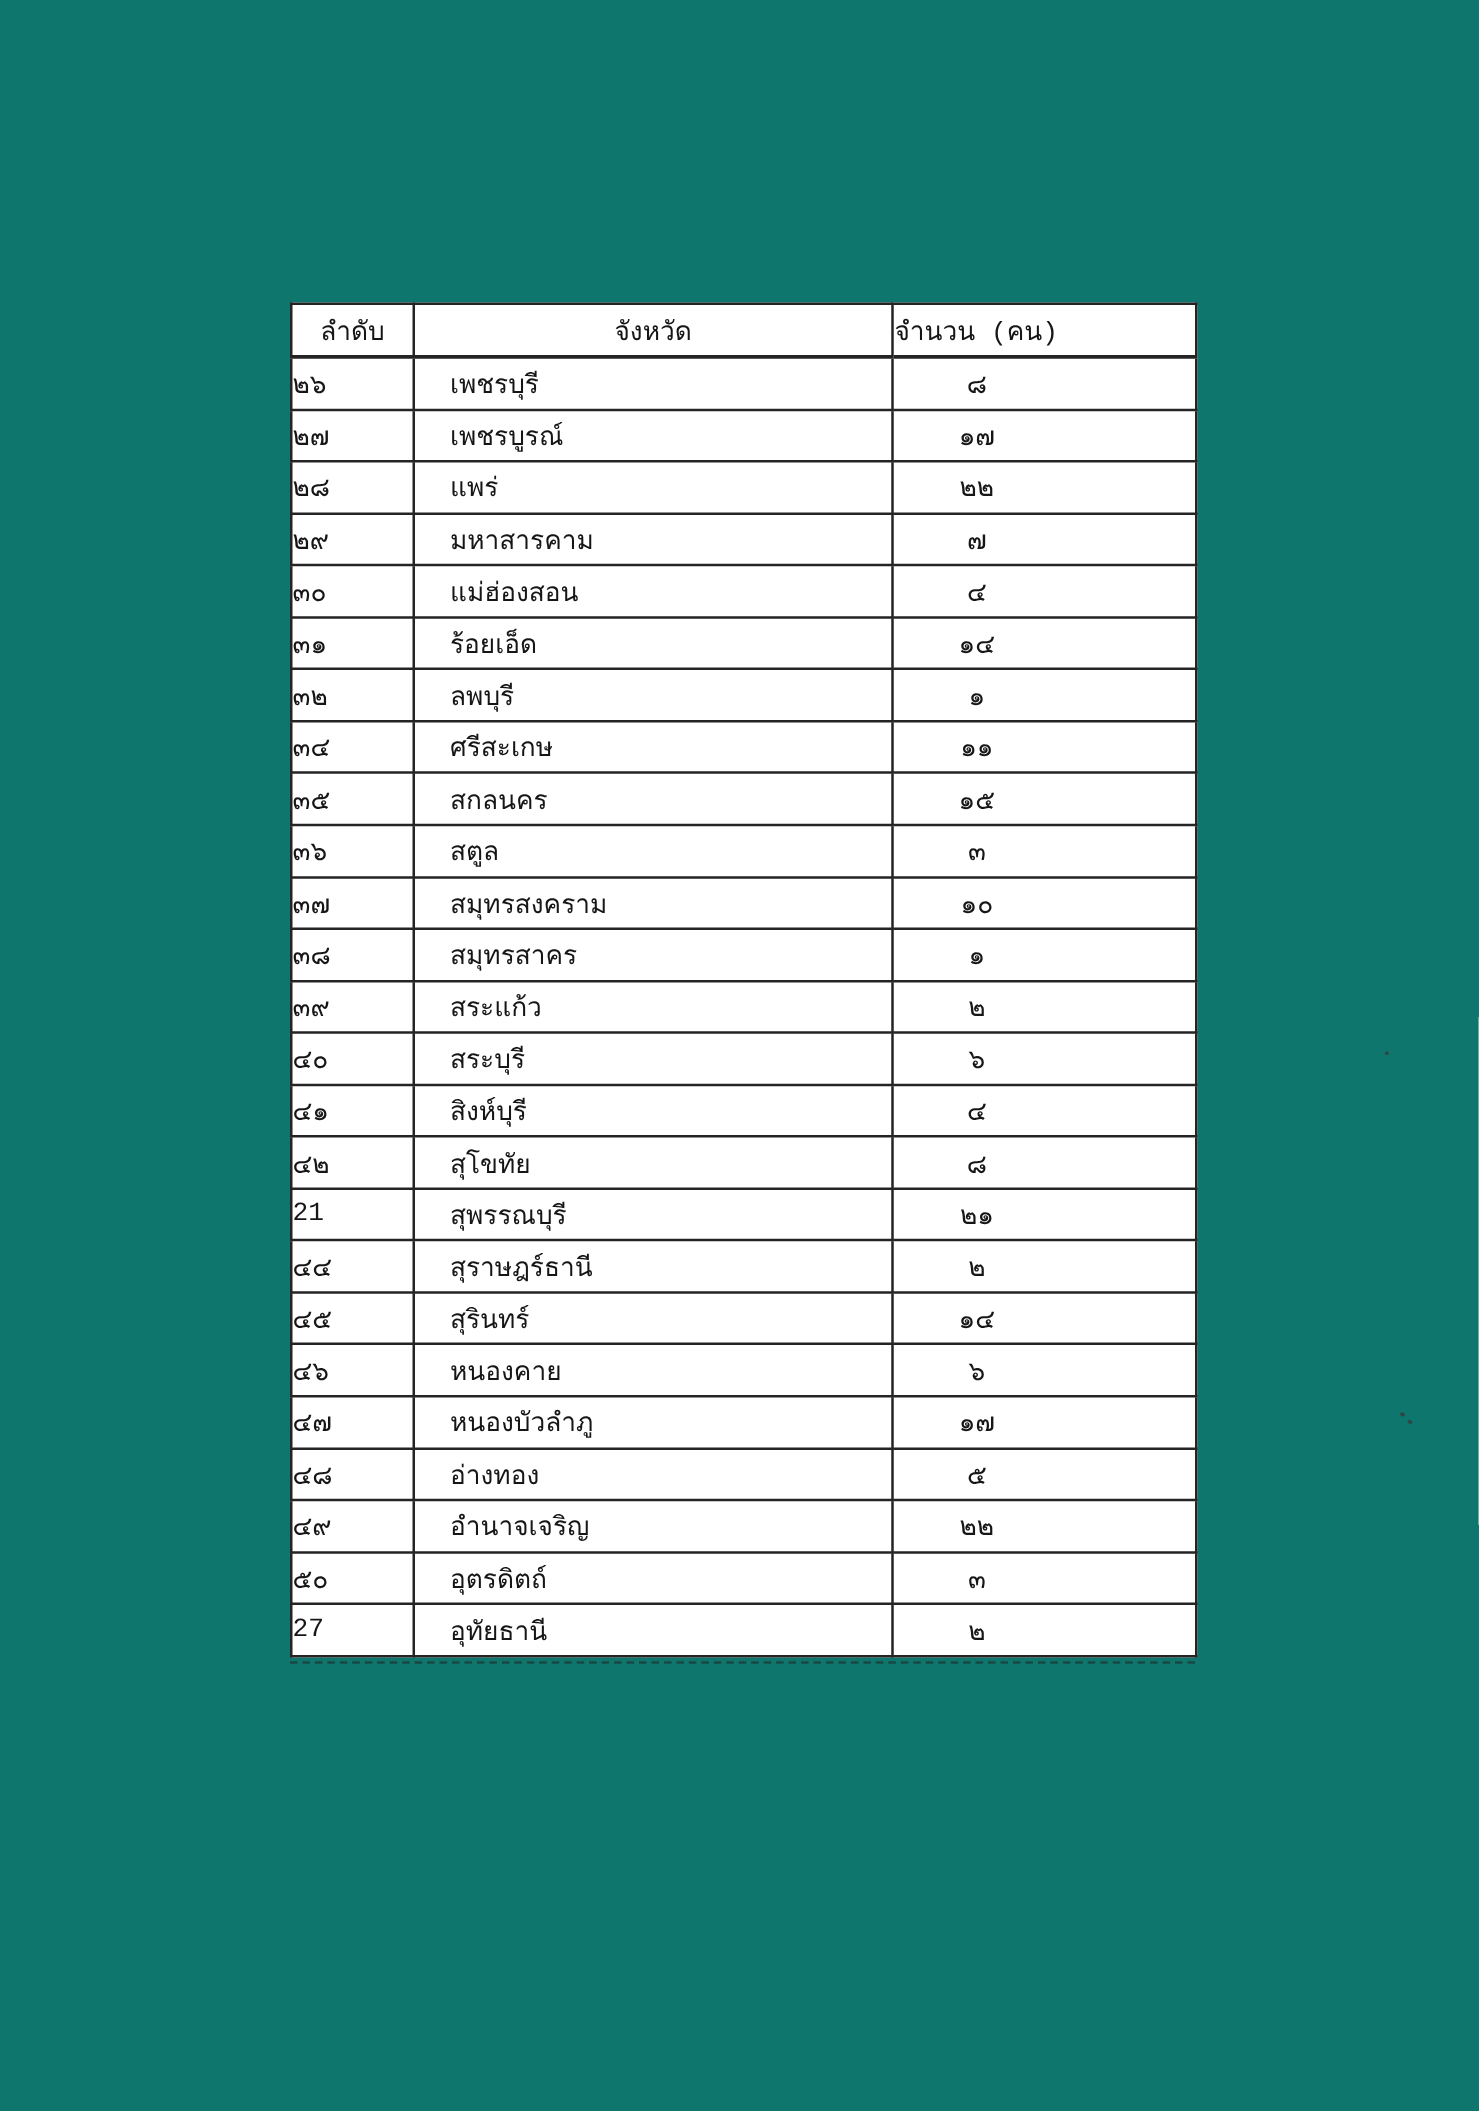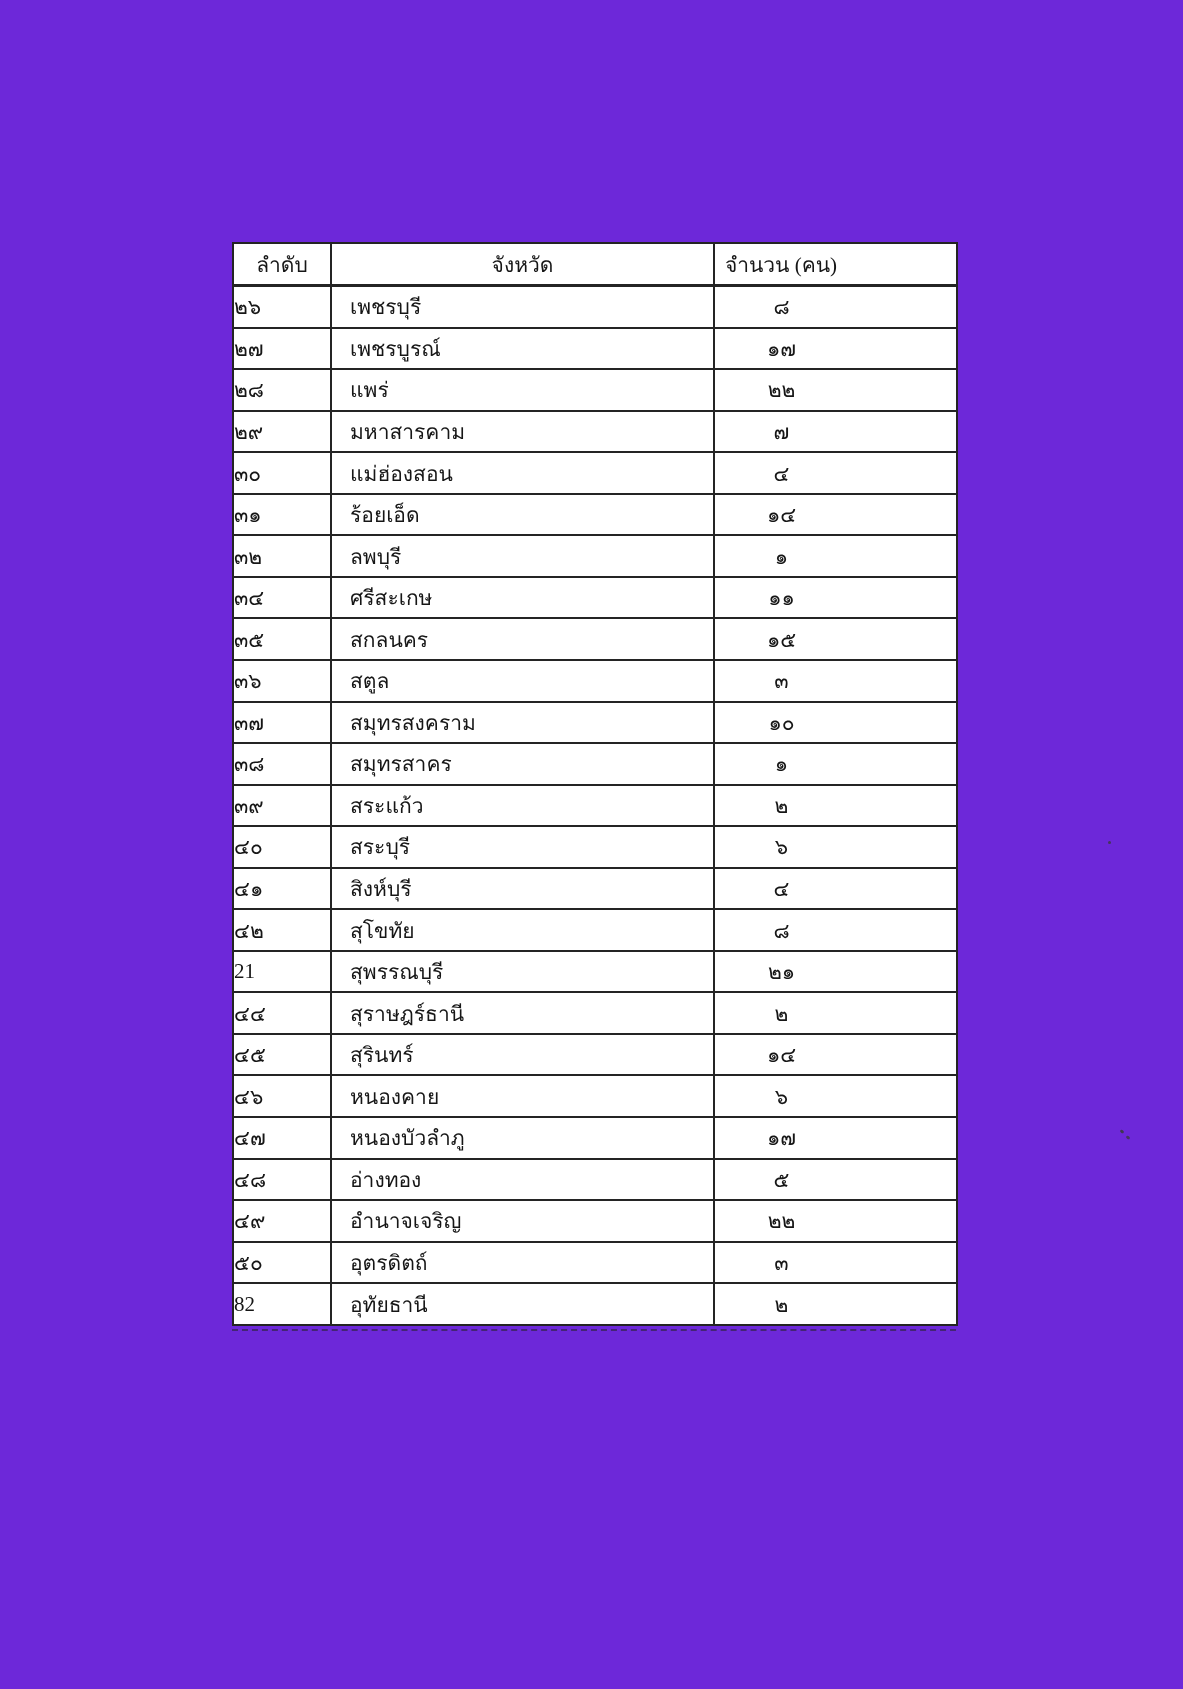--- a/index.html
+++ b/index.html
@@ -4,23 +4,23 @@
 <style>
   html, body {
     margin: 0;
     padding: 0;
     background: #ffffff;
   }
   .page {
     position: relative;
     width: 1183px;
     height: 1689px;
-    background: #6d28d9;
+    background: #0f766e;
     overflow: hidden;
-    font-family: Liberation Serif, serif;
+    font-family: Liberation Mono, monospace;
     color: #161616;
   }
   .doc-table {
     position: absolute;
     left: 232px;
     top: 242px;
     width: 724px;
     height: 1084px;
     border-collapse: collapse;
     table-layout: fixed;
@@ -39,21 +39,21 @@
     overflow: hidden;
   }
   .doc-table { border: 2.5px solid #1c1c1c; }
   .doc-table thead th {
     height: 40px;
     text-align: center;
     border-bottom-width: 3px;
   }
   .doc-table thead th.h-count { padding-right: 109px; }
   .doc-table td.cell-no { text-align: left; }
-  .doc-table td.cell-prov { text-align: left; padding-left: 18px; }
+  .doc-table td.cell-prov { text-align: left; padding-left: 28px; }
   .doc-table td.cell-count { text-align: center; padding-right: 108px; }
   
   .speck {
     position: absolute;
     background: #3a3a3a;
     border-radius: 50%;
   }
   .speck.dot1 { left: 1108px; top: 841px; width: 3px; height: 3px; opacity: .8; }
   .speck.sq1  { left: 1120px; top: 1130px; width: 4px; height: 3px; transform: rotate(35deg); opacity: .85; }
   .speck.sq2  { left: 1126px; top: 1136px; width: 4px; height: 3px; transform: rotate(35deg); opacity: .75; }
@@ -223,21 +223,21 @@
       <td class="cell-count">๒๒</td>
     </tr>
 
     <tr>
       <td class="cell-no">๕๐</td>
       <td class="cell-prov">อุตรดิตถ์</td>
       <td class="cell-count">๓</td>
     </tr>
 
     <tr>
-      <td class="cell-no">82</td>
+      <td class="cell-no">27</td>
       <td class="cell-prov">อุทัยธานี</td>
       <td class="cell-count">๒</td>
     </tr>
   </tbody>
   </table>
 
   <div class="bottom-ghost-line"></div>
   <div class="speck dot1"></div>
   <div class="speck sq1"></div>
   <div class="speck sq2"></div>

